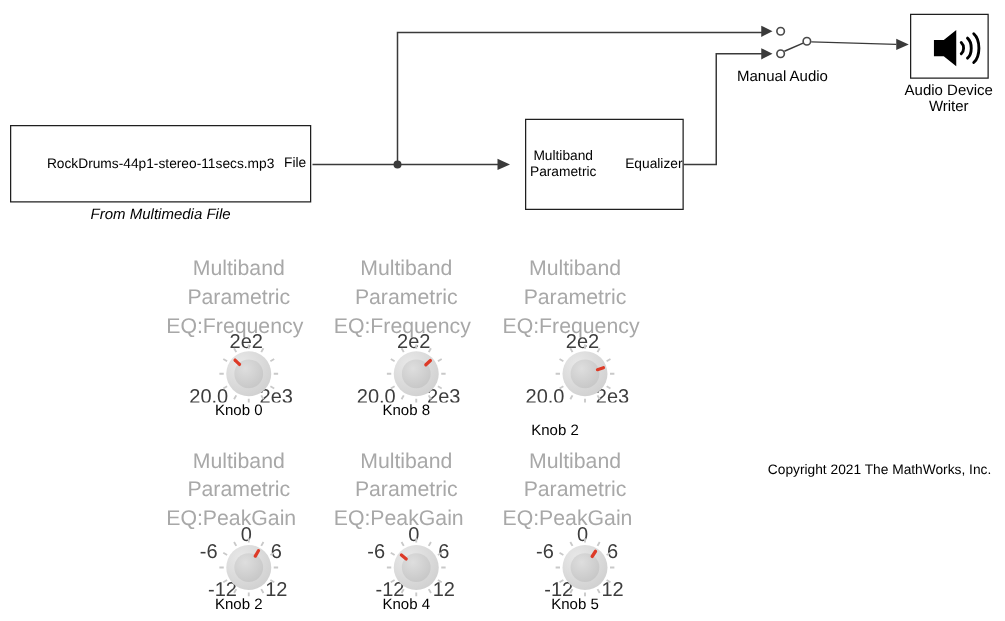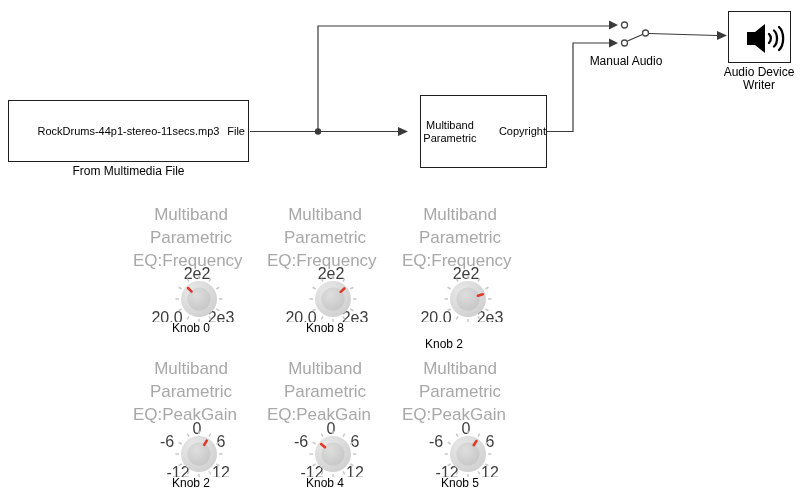--- a/index.html
+++ b/index.html
@@ -65,42 +65,43 @@
       <circle class="contact" cx="645.5" cy="33" r="3"></circle>
     </g>
     <path class="wire" d="M649 33.5 L717 35.5"></path>
     <polygon class="arrow" points="717,31 727,35.5 717,40"></polygon>
   </svg>
 
   <div class="sim-block" style="left:8px;top:100px;width:241px;height:62px;">
     <div>RockDrums-44p1-stereo-11secs.mp3</div>
     <div class="port-label">File</div>
   </div>
-  <div class="block-name" style="left:8px;top:165px;width:241px;">From Multimedia File</div>
+  <div class="block-name" style="left:8px;top:165px;width:241px;font-style:italic;">From Multimedia File</div>
 
   <div class="sim-block" style="left:420px;top:95px;width:127px;height:73px;">
     <div>Multiband Parametric</div>
-    <div>Copyright</div>
+    <div>Equalizer</div>
   </div>
 
   <div class="block-name" style="left:576px;top:55px;width:100px;">Manual Audio</div>
 
   <div class="sim-block" style="left:728px;top:11px;width:63px;height:52px;">
     <svg class="adw-icon" width="44" height="31" viewBox="0 0 44 31">
       <path d="M0 9 H8 L18 1 V30 L8 22 H0 Z" fill="#000"></path>
       <path d="M22 11 C24.5 13.5 24.5 17.5 22 20" stroke="#000" stroke-width="2.3" stroke-linecap="round" fill="none"></path>
       <path d="M27 7.5 C31 11 31 20 27 23.5" stroke="#000" stroke-width="2.3" stroke-linecap="round" fill="none"></path>
       <path d="M32 4 C37.5 9 37.5 22 32 27" stroke="#000" stroke-width="2.3" stroke-linecap="round" fill="none"></path>
     </svg>
   </div>
   <div class="block-name" style="left:709px;top:66px;width:100px;">
     <div>Audio Device</div>
     <div>Writer</div>
   </div>
 
+  <div class="copyright" style="right:11px;top:370px;">Copyright  2021 The MathWorks, Inc.</div>
 
   <div id="knob-grid">
       <div class="knob-widget" style="left: 133px; top: 203px; height: 119px;">
         <div class="kt" style="top: 0px;">Multiband</div>
         <div class="kt" style="top: 23px;">Parametric</div>
         <div class="kt kt3" style="top: 46px;">EQ:Frequency</div>
         <div class="ks" style="left: 64px; top: 61px;">2e2</div>
         <div class="ks" style="left: 34px; top: 105px;">20.0</div>
         <div class="ks" style="left: 88px; top: 105px;">2e3</div>
         <svg class="knob-dial" width="56" height="56" viewBox="-28 -28 56 56" style="left:38px;top:68px">

